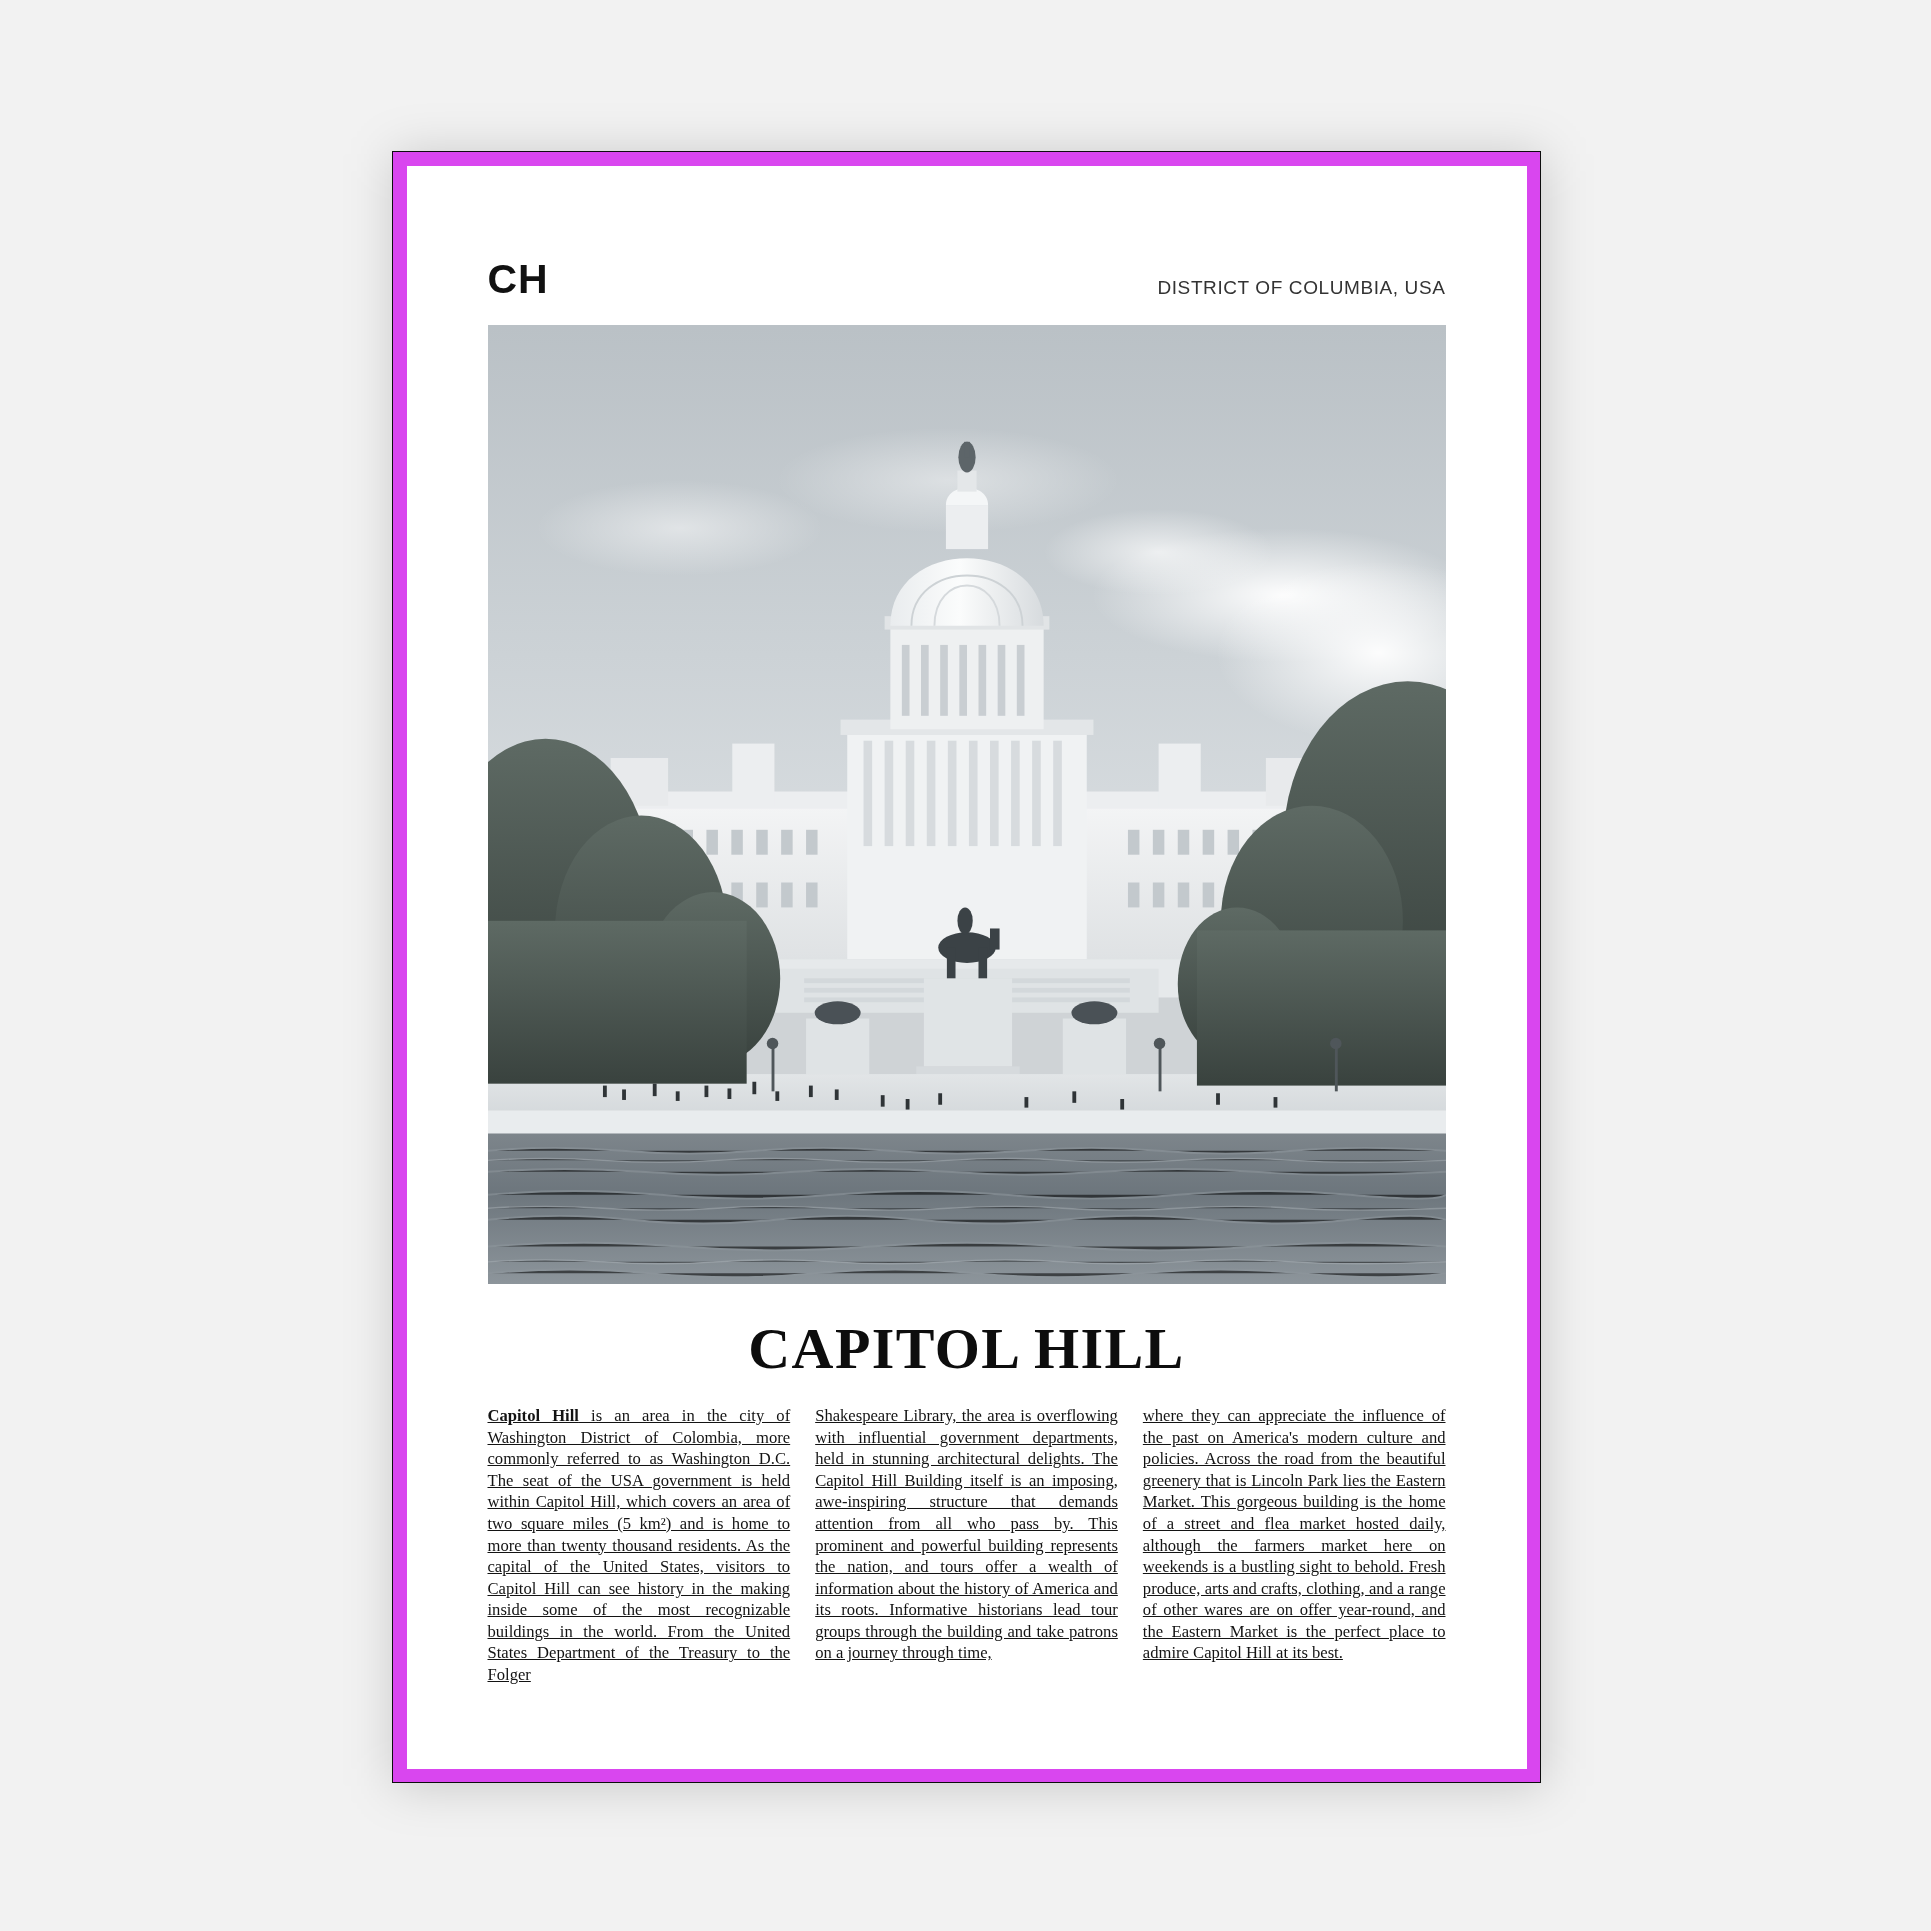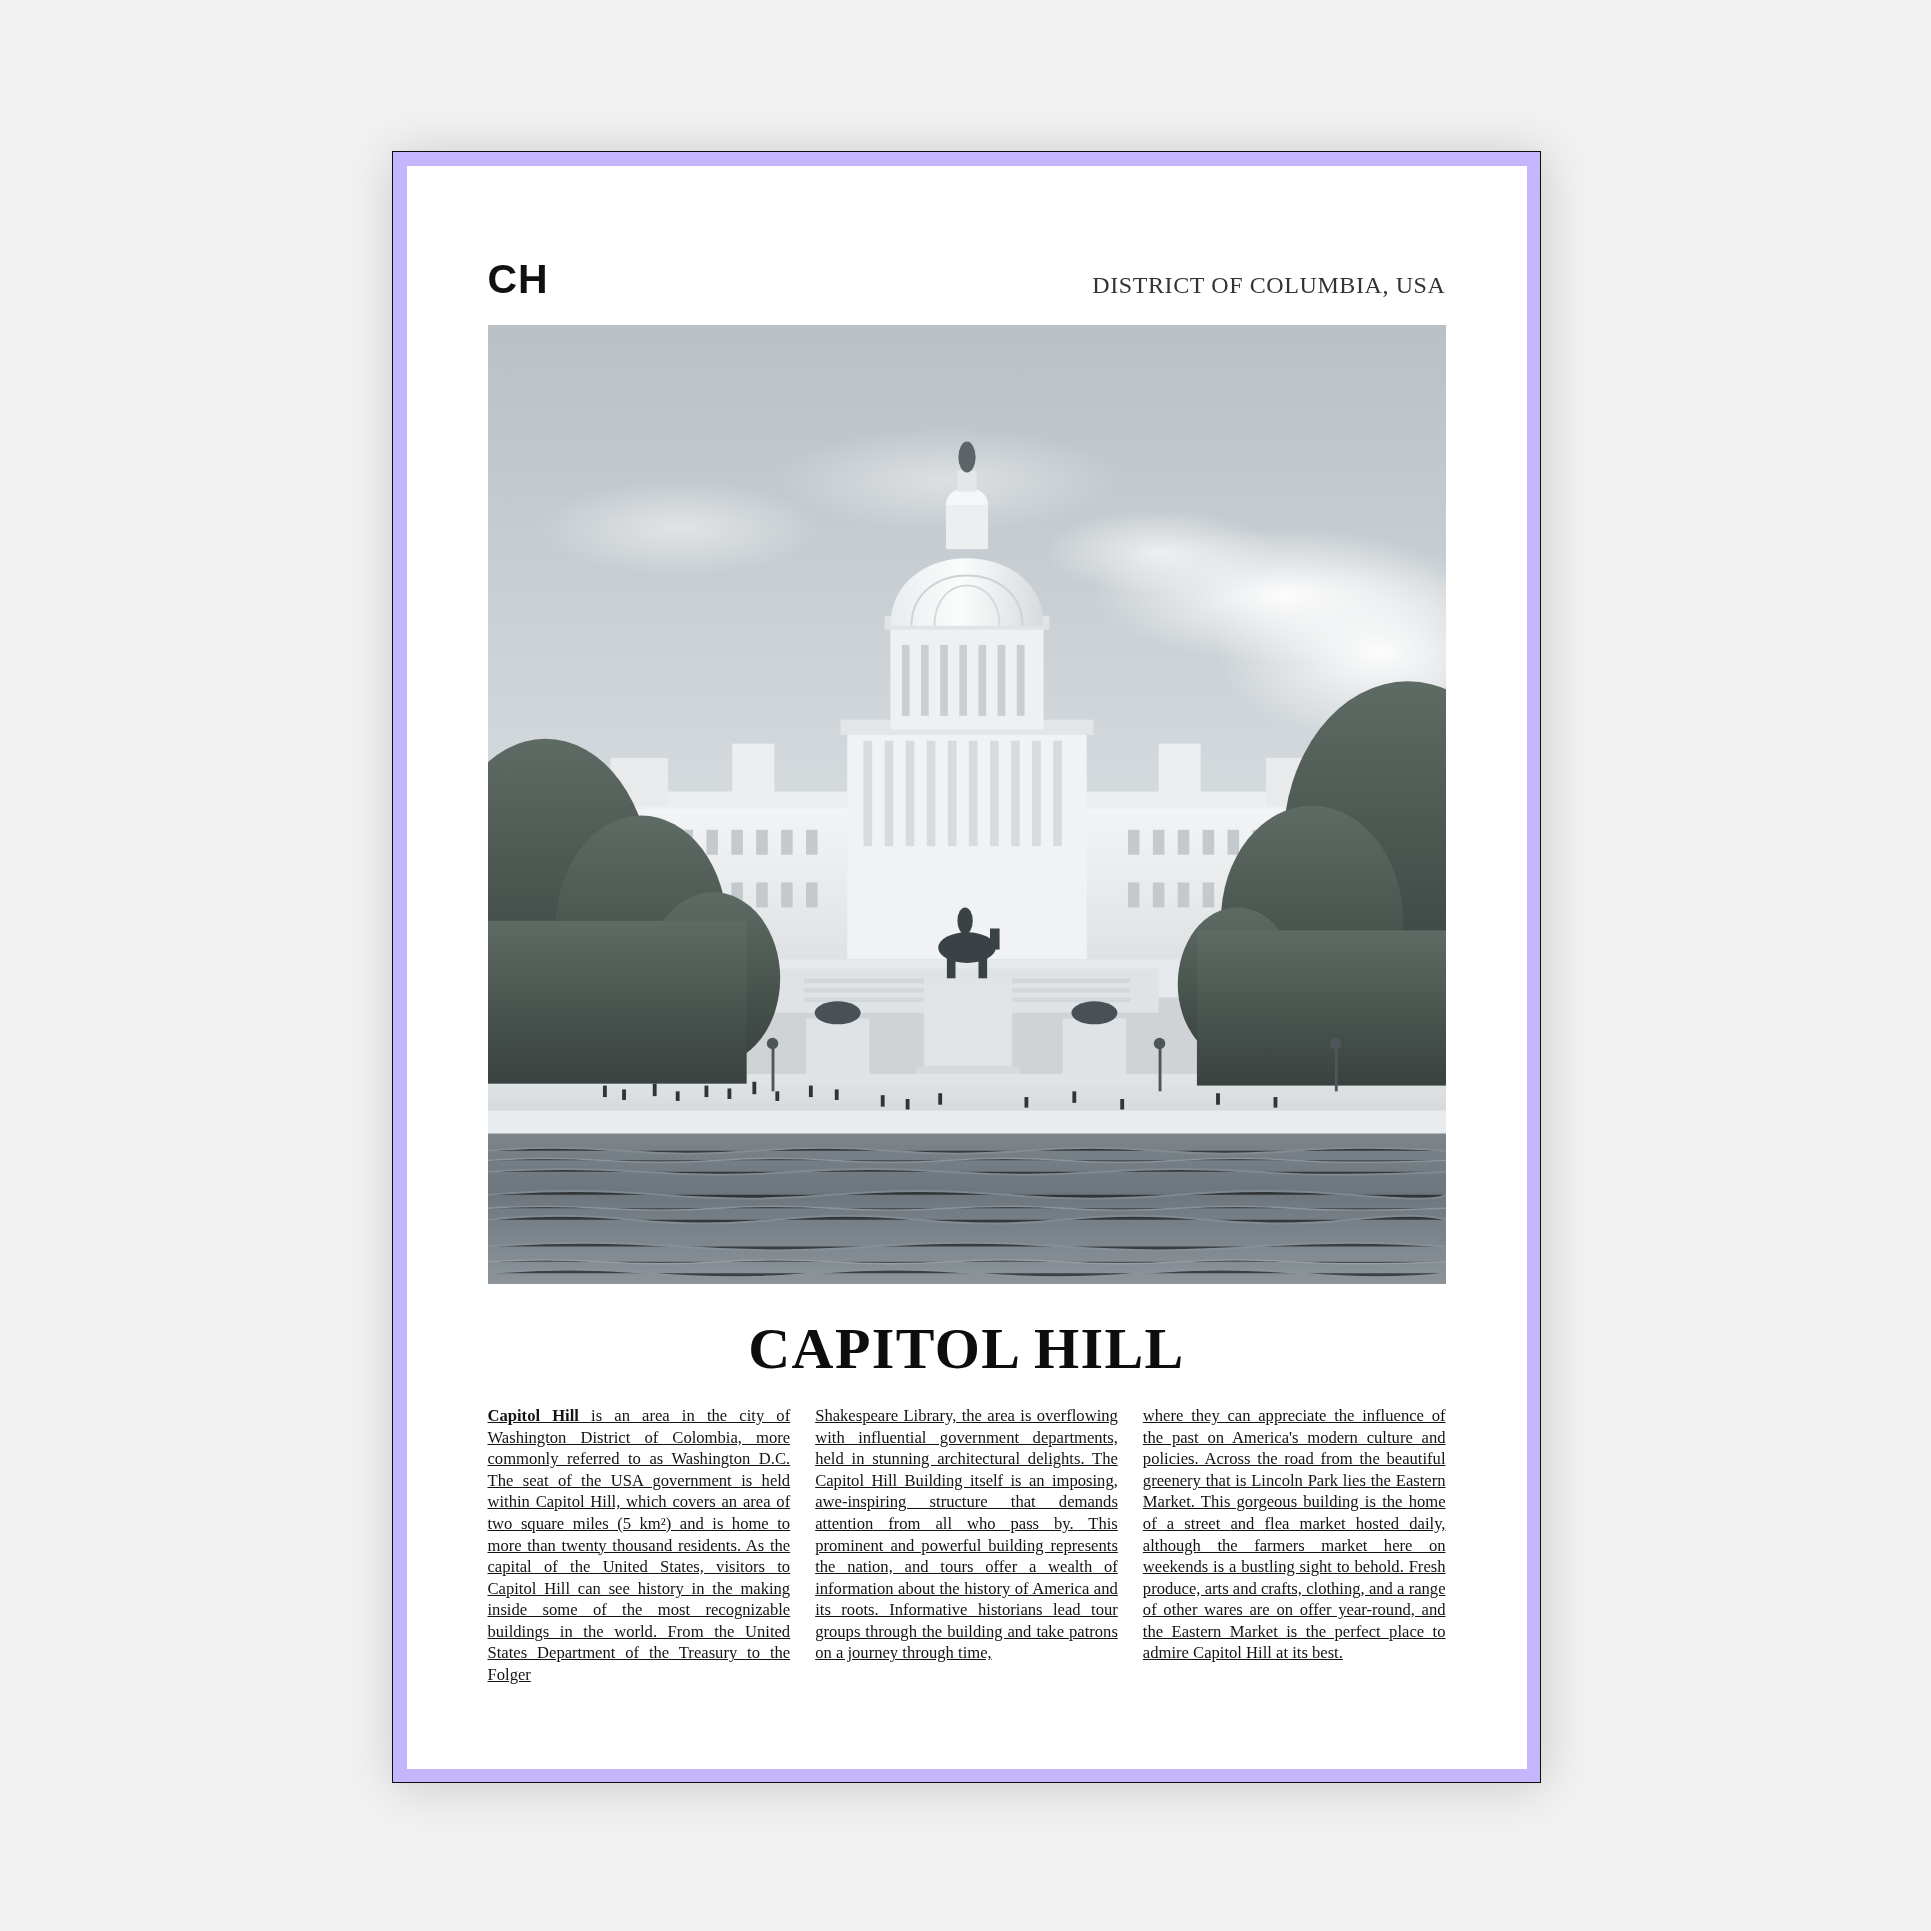--- a/index.html
+++ b/index.html
@@ -30,21 +30,21 @@
     filter: blur(25px);
     border-radius: 3.9px;
   }
 
   #picture-frame {
     position: absolute;
     left: 392px;
     top: 151px;
     width: 1149px;
     height: 1632px;
-    background: #c4b5fd;
+    background: #d946ef;
     padding: 0;
     box-sizing: border-box;
     border: 1px solid #0d0d0d;
   }
 
   #frame-inner-bevel {
     position: absolute;
     left: 13.5px;
     top: 13.5px;
     right: 13.5px;
@@ -78,22 +78,22 @@
   #monogram {
     font-family: "Liberation Sans", sans-serif;
     font-weight: bold;
     font-size: 41px;
     letter-spacing: 1px;
     color: #111111;
     line-height: 1;
   }
 
   #region-label {
-    font-family: Liberation Serif, serif;
-    font-size: 24px;
+    font-family: Liberation Sans, sans-serif;
+    font-size: 19px;
     letter-spacing: 0.6px;
     color: #333333;
     line-height: 1;
     padding-bottom: 2.9px;
   }
 
   
   #photo-wrap {
     width: 100%;
     height: 1002px;

